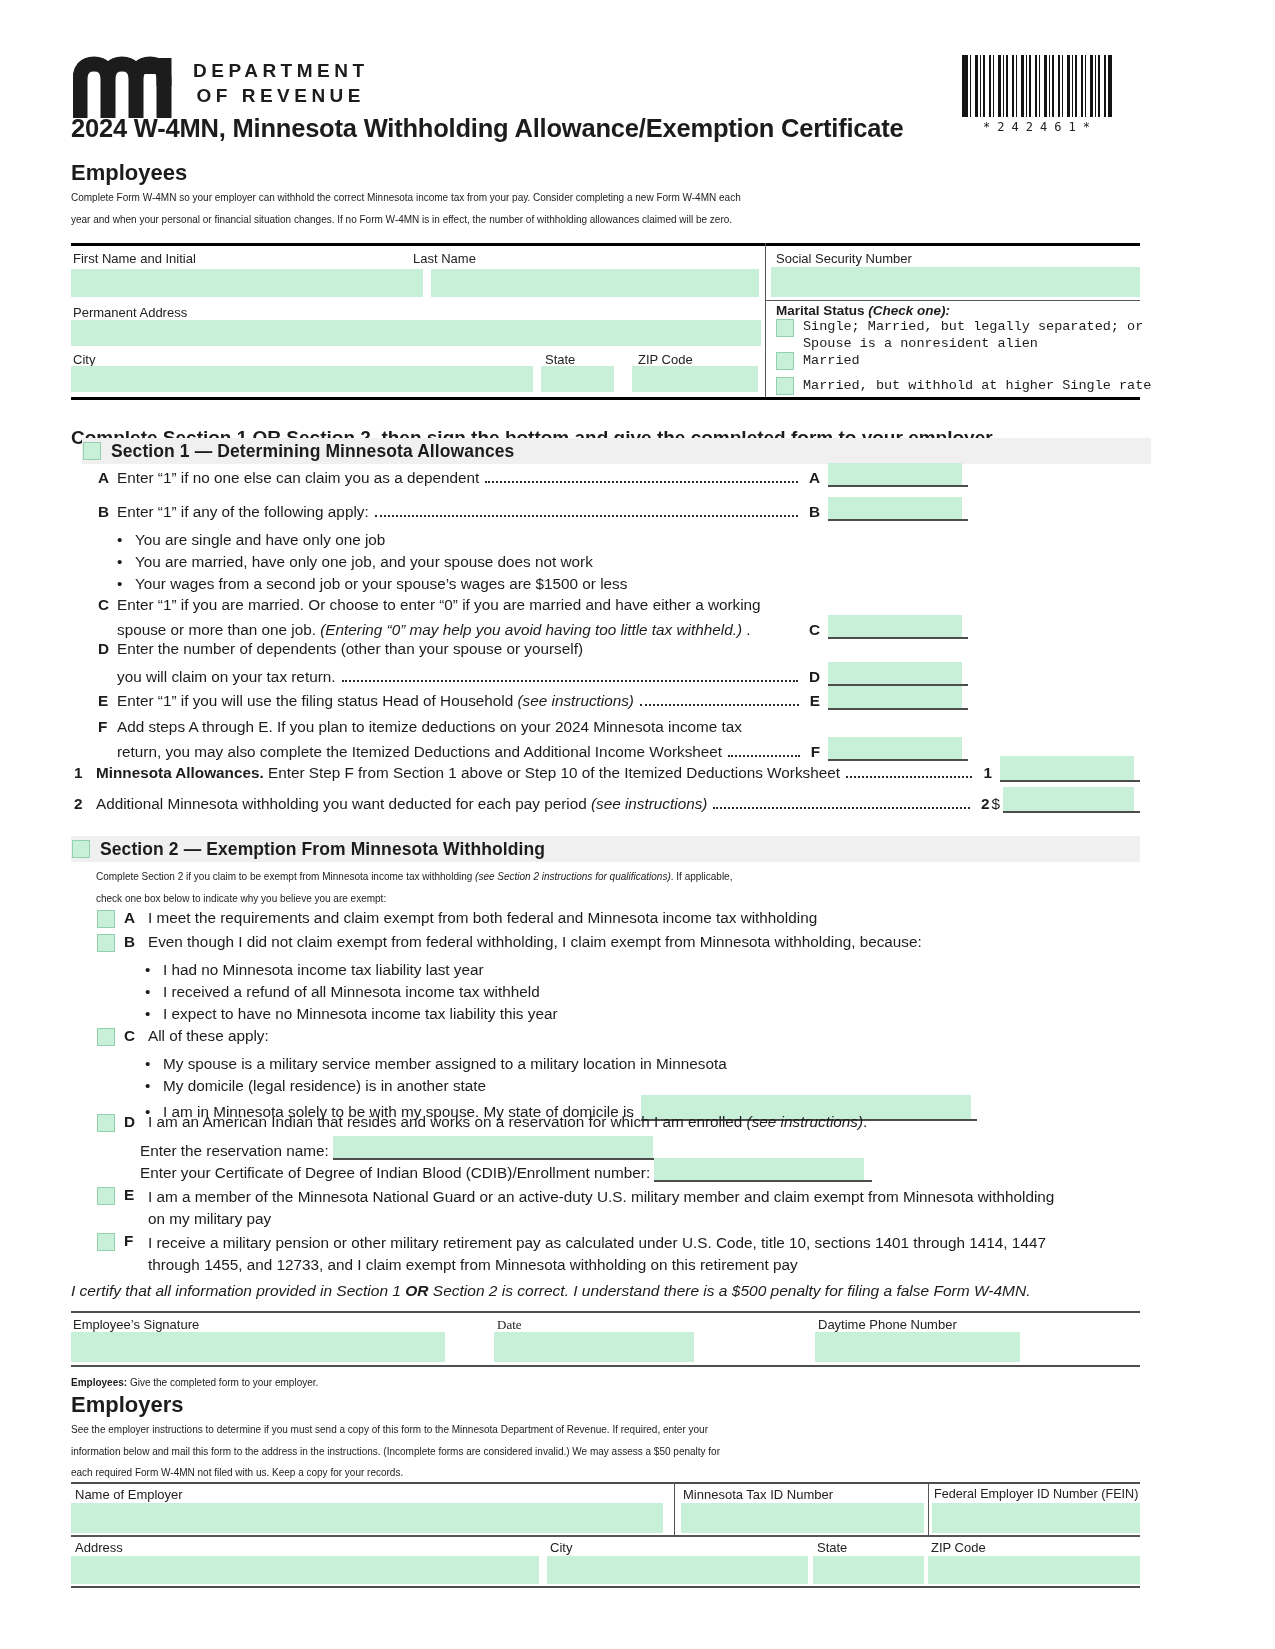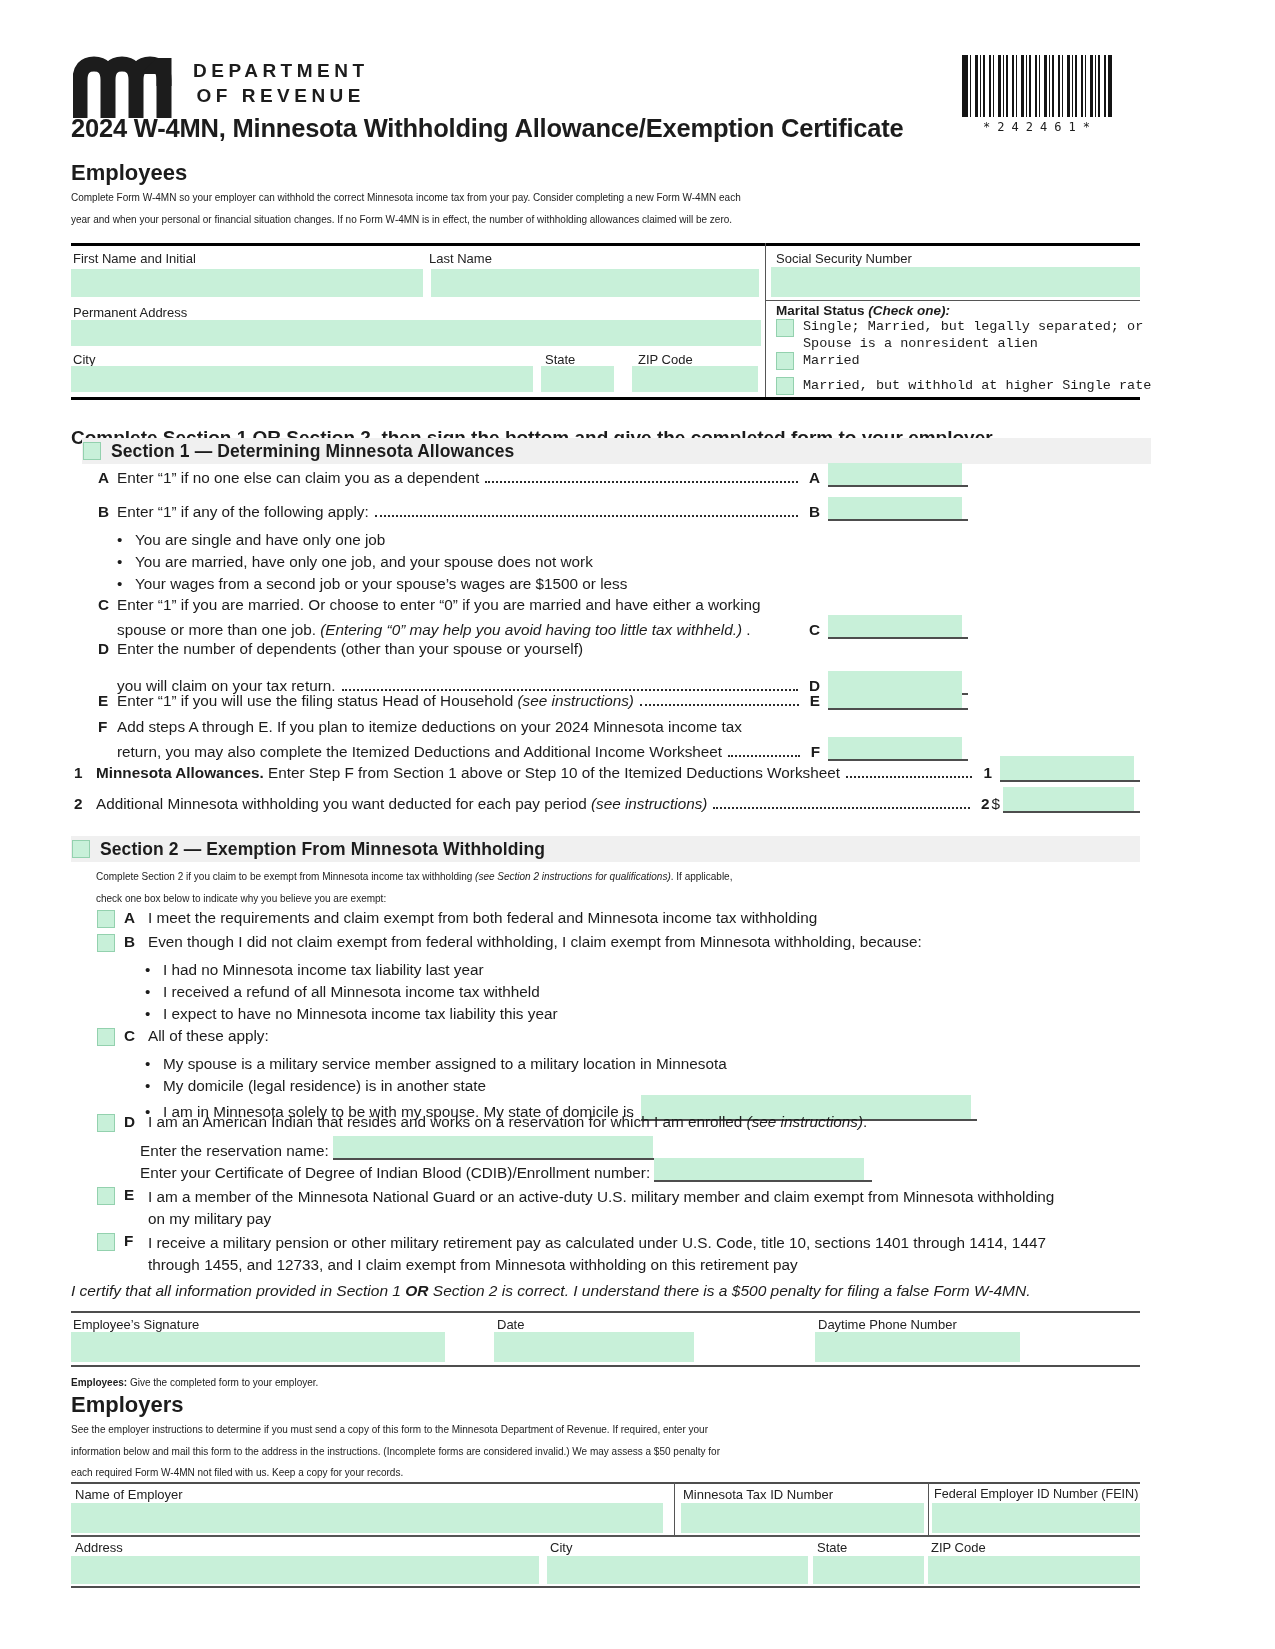--- a/index.html
+++ b/index.html
@@ -85,21 +85,21 @@
     <span class="blk">year and when your personal or financial situation changes. If no Form W-4MN is in effect, the number of withholding allowances claimed will be zero.</span>
   </div>
 
   <div class="abs thick" style="left:71px;top:243px;width:1069px;"></div>
   <div class="abs vline" style="left:765px;top:243px;height:154px;"></div>
   <div class="abs hline" style="left:765px;top:300px;width:375px;"></div>
   <div class="abs thick" style="left:71px;top:397px;width:1069px;"></div>
 
   <div class="abs lbl" style="left:73px;top:251px;">First Name and Initial</div>
   <div class="abs gf" style="left:71px;top:269px;width:352px;height:28px;"></div>
-  <div class="abs lbl" style="left:429px;top:251px;">Last Name</div>
+  <div class="abs lbl" style="left:413px;top:251px;">Last Name</div>
   <div class="abs gf" style="left:431px;top:269px;width:328px;height:28px;"></div>
   <div class="abs lbl" style="left:776px;top:251px;">Social Security Number</div>
   <div class="abs gf" style="left:771px;top:267px;width:369px;height:30px;"></div>
 
   <div class="abs lbl" style="left:73px;top:305px;">Permanent Address</div>
   <div class="abs gf" style="left:71px;top:320px;width:690px;height:26px;"></div>
 
   <div class="abs lbl" style="left:73px;top:352px;">City</div>
   <div class="abs gf" style="left:71px;top:366px;width:462px;height:26px;"></div>
   <div class="abs lbl" style="left:545px;top:352px;">State</div>
@@ -182,21 +182,21 @@
           <span class="gf"></span>
         </span>
     </div>
   </div>
 
   <div class="abs" style="left:98px;top:638px;width:870px;">
     <div class="row" style="height:20px;">
       <span class="let">D</span>
       <span class="nw">Enter the number of dependents (other than your spouse or yourself)</span>
     </div>
-    <div class="row" style="height:24px;margin-top:13px;">
+    <div class="row" style="height:24px;margin-top:4px;">
       <span class="indent"></span>
       <span class="nw">you will claim on your tax return. </span>
       <span class="leader"></span>
       <span class="reflet">D</span>
       <span class="fld" style="width:140px;">
           <span class="gf"></span>
         </span>
     </div>
   </div>
 
@@ -342,21 +342,21 @@
     </span>
   </div>
 
   <div class="abs certify" style="left:71px;top:1282px;">
     <span>I certify that all information provided in Section 1 </span><span class="b">OR</span><span> Section 2 is correct. I understand there is a $500 penalty for filing a false Form W-4MN.</span>
   </div>
 
   <div class="abs med" style="left:71px;top:1311px;width:1069px;"></div>
   <div class="abs lbl" style="left:73px;top:1317px;">Employee’s Signature</div>
   <div class="abs gf" style="left:71px;top:1332px;width:374px;height:30px;"></div>
-  <div class="abs lbl" style="left:497px;top:1317px;">Date</div>
+  <div class="abs lbl" style="left:497px;top:1317px;font-family:Liberation Serif, serif;">Date</div>
   <div class="abs gf" style="left:494px;top:1332px;width:200px;height:30px;"></div>
   <div class="abs lbl" style="left:818px;top:1317px;">Daytime Phone Number</div>
   <div class="abs gf" style="left:815px;top:1332px;width:205px;height:30px;"></div>
   <div class="abs med" style="left:71px;top:1365px;width:1069px;"></div>
 
   <div class="abs body15" style="left:71px;top:1372px;">
     <span class="b">Employees:</span><span> Give the completed form to your employer.</span>
   </div>
 
   <div class="abs h2" style="left:71px;top:1392px;">Employers</div>

